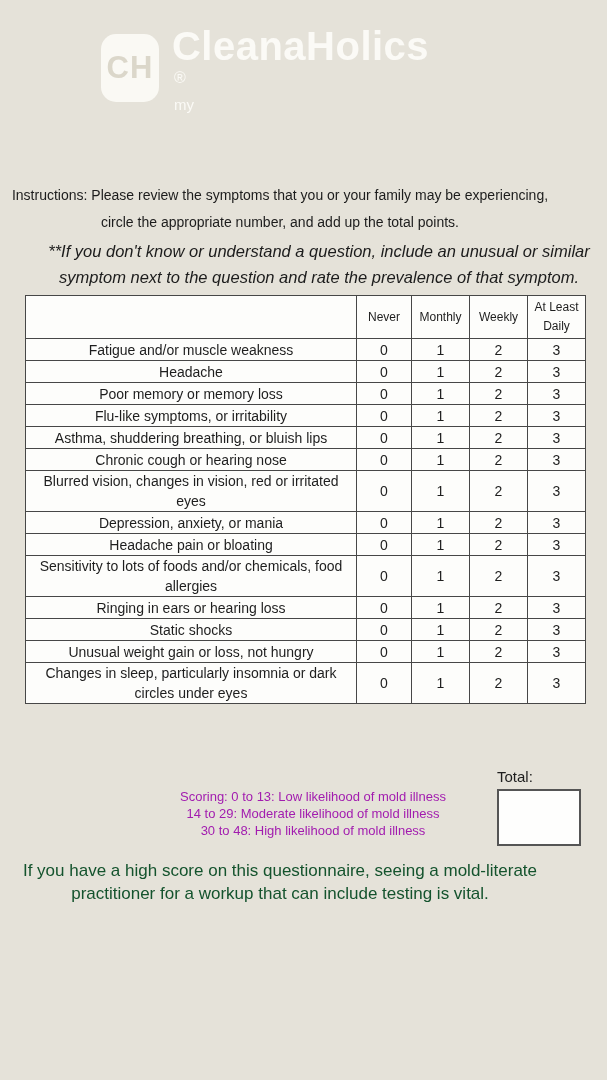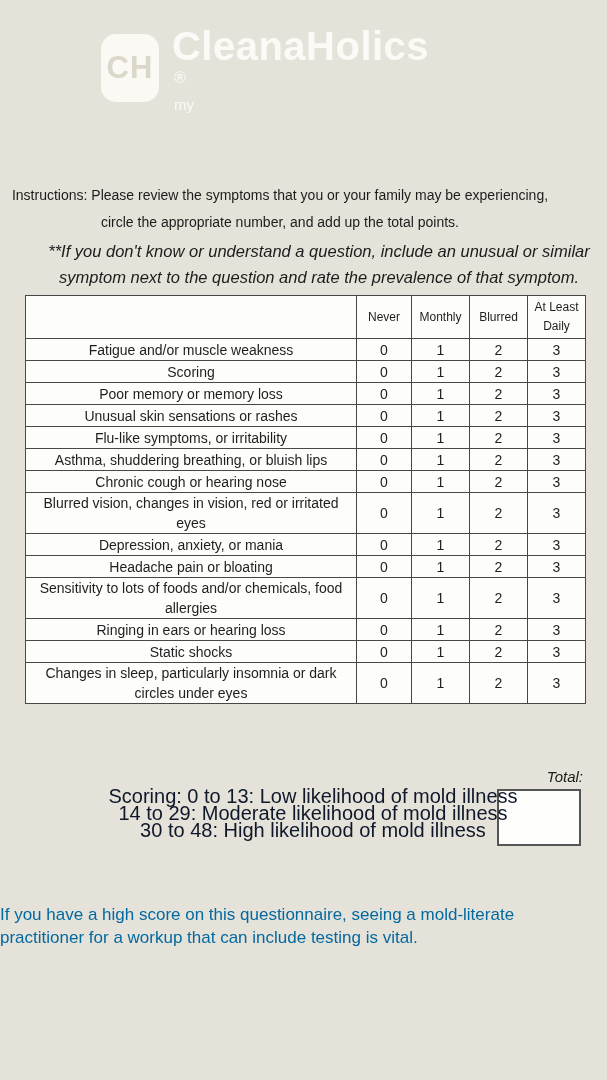--- a/index.html
+++ b/index.html
@@ -71,37 +71,37 @@
   }
   .col-symptom { width: 331px; }
   .col-never   { width: 55px; }
   .col-monthly { width: 58px; }
   .col-weekly  { width: 58px; }
   .col-daily   { width: 58px; }
 
   
   .total-label {
     position: absolute; top: 768px; left: 497px; width: 86px;
-    text-align: right; font-size: 15px; font-style: italic;
+    text-align: left; font-size: 15px;
   }
   .total-box {
     position: absolute; top: 789px; left: 497px;
     width: 84px; height: 57px;
     background: #FEFEFD;
     border: 2px solid #555;
     box-sizing: border-box;
     font-size: 16px; text-align: center; line-height: 53px;
   }
   .scoring {
     position: absolute; top: 788px; left: 20px; width: 586px;
-    text-align: center; font-size: 20px; line-height: 17px; color: #0f172a;
+    text-align: center; font-size: 13px; line-height: 17px; color: #a21caf;
   }
   .footer-note {
     position: absolute; top: 860px; left: 0; width: 560px;
-    text-align: left; font-size: 17px; line-height: 22.5px; color: #0369a1; margin-top: 44px;
+    text-align: center; font-size: 17px; line-height: 22.5px; color: #14532d;
   }
 </style>
 </head>
 <body>
 
 <div class="logo-row">
   <div class="ch-box">
     <span>CH</span>
   </div>
   <div class="brand-wrap">
@@ -122,54 +122,47 @@
       <col class="col-never">
       <col class="col-monthly">
       <col class="col-weekly">
       <col class="col-daily">
   </colgroup>
   <thead>
     <tr>
       <th></th>
       <th>Never</th>
       <th>Monthly</th>
-      <th>Blurred</th>
+      <th>Weekly</th>
       <th>At Least Daily</th>
     </tr>
   </thead>
   <tbody>
       <tr>
         <td>Fatigue and/or muscle weakness</td>
         <td>0</td>
         <td>1</td>
         <td>2</td>
         <td>3</td>
       </tr>
       <tr>
-        <td>Scoring</td>
+        <td>Headache</td>
         <td>0</td>
         <td>1</td>
         <td>2</td>
         <td>3</td>
       </tr>
       <tr>
         <td>Poor memory or memory loss</td>
         <td>0</td>
         <td>1</td>
         <td>2</td>
         <td>3</td>
       </tr>
       <tr>
-        <td>Unusual skin sensations or rashes</td>
-        <td>0</td>
-        <td>1</td>
-        <td>2</td>
-        <td>3</td>
-      </tr>
-      <tr>
         <td>Flu-like symptoms, or irritability</td>
         <td>0</td>
         <td>1</td>
         <td>2</td>
         <td>3</td>
       </tr>
       <tr>
         <td>Asthma, shuddering breathing, or bluish lips</td>
         <td>0</td>
         <td>1</td>
@@ -213,20 +206,27 @@
       </tr>
       <tr>
         <td>Ringing in ears or hearing loss</td>
         <td>0</td>
         <td>1</td>
         <td>2</td>
         <td>3</td>
       </tr>
       <tr>
         <td>Static shocks</td>
+        <td>0</td>
+        <td>1</td>
+        <td>2</td>
+        <td>3</td>
+      </tr>
+      <tr>
+        <td>Unusual weight gain or loss, not hungry</td>
         <td>0</td>
         <td>1</td>
         <td>2</td>
         <td>3</td>
       </tr>
       <tr>
         <td>Changes in sleep, particularly insomnia or dark circles under eyes</td>
         <td>0</td>
         <td>1</td>
         <td>2</td>

